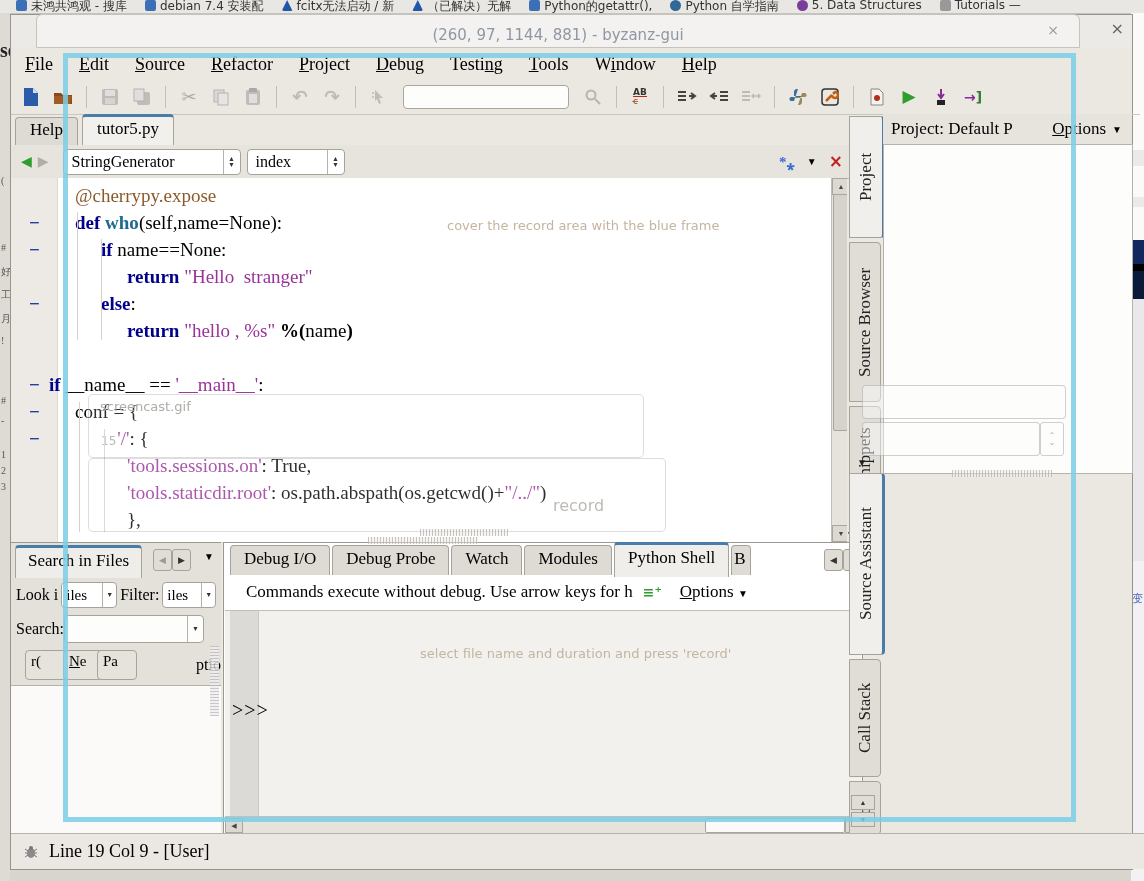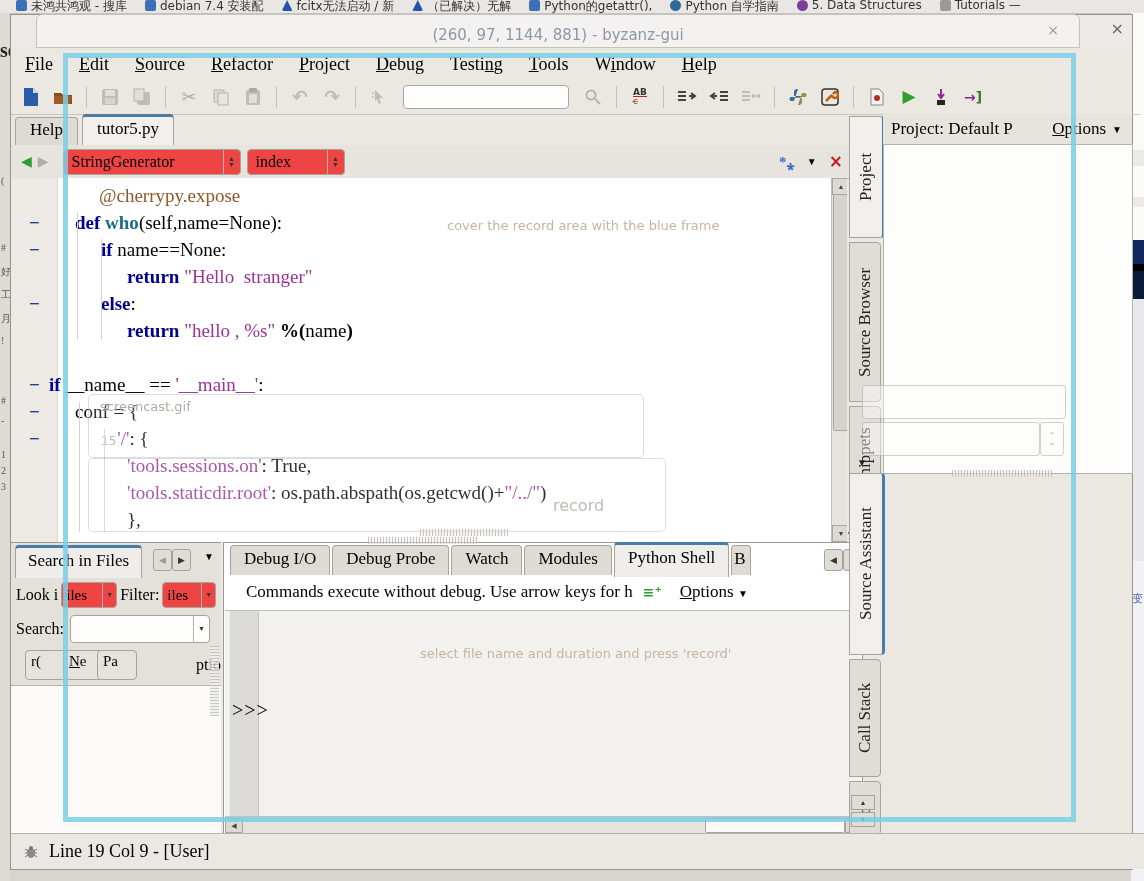--- a/index.html
+++ b/index.html
@@ -50,21 +50,21 @@
   
   #editor-tabs{position:absolute;left:0;top:99px;height:31px;display:flex;gap:4px;padding-left:4px;}
   .etab{height:28px;margin-top:3px;padding:2px 14px 0;font-size:17px;background:#dedbd4;
     border:1px solid #a6a39b;border-bottom:none;border-radius:4px 4px 0 0;}
   .etab.active{background:#f2f0ec;border-top:3px solid #4a7ca8;margin-top:0;height:31px;}
 
   
   #nav-bar{position:absolute;left:0;top:130px;width:836px;height:33px;background:#e7e4de;
     border-bottom:1px solid #bdbab4;display:flex;align-items:center;gap:6px;padding-left:10px;}
   .nav-arrow{font-size:14px;}
-  .combo{height:24px;border:1px solid #a6a39b;border-radius:4px;background:#ef4444;
+  .combo{height:24px;border:1px solid #a6a39b;border-radius:4px;background:#ffffff;
     display:flex;align-items:center;font-size:16px;padding-left:8px;}
   .combo .spin{margin-left:8px;border-left:1px solid #b5b2ac;height:100%;width:16px;
     display:flex;flex-direction:column;align-items:center;justify-content:center;font-size:7px;line-height:6px;color:#333;}
   #nav-right{position:absolute;right:14px;top:6px;display:flex;gap:12px;align-items:center;}
 
   
   #editor{position:absolute;left:0;top:163px;width:836px;height:364px;background:#ffffff;overflow:hidden;}
   #gutter-bg{position:absolute;left:0;top:0;width:46px;height:100%;background:#edeae5;border-right:1px solid #dcd9d3;}
   .cl{position:relative;height:27px;line-height:27px;font-size:19px;white-space:pre;}
   .cl .fold{position:absolute;left:18px;color:#1a3a9a;font-weight:bold;}
@@ -85,21 +85,21 @@
   
   #search-panel{position:absolute;left:0;top:527px;width:210px;height:291px;background:#e4e1db;border-top:1px solid #9b988f;}
   #sp-tabrow{position:absolute;left:0;top:2px;height:30px;width:100%;}
   #sp-tab{position:absolute;left:4px;top:0;height:27px;padding:3px 12px 0;font-size:17px;
     background:#efede9;border:1px solid #a6a39b;border-bottom:none;border-top:3px solid #4a7ca8;border-radius:4px 4px 0 0;}
   .mini-btn{position:absolute;top:4px;width:17px;height:20px;background:#e0ddd7;border:1px solid #a6a39b;
     border-radius:3px;font-size:9px;display:flex;align-items:center;justify-content:center;color:#333;}
   #sp-row1{position:absolute;left:0;top:36px;width:210px;height:32px;display:flex;align-items:center;
     gap:3px;padding-left:5px;font-size:16px;overflow:hidden;white-space:nowrap;}
   #sp-row2{position:absolute;left:0;top:70px;width:210px;height:32px;display:flex;align-items:center;
-    gap:6px;padding-left:5px;font-size:16px;}
+    padding-left:5px;font-size:16px;}
   #sp-row3{position:absolute;left:0;top:105px;width:210px;height:32px;overflow:hidden;}
   .sp-btn{position:absolute;top:2px;height:26px;background:#e6e3dd;border:1px solid #a6a39b;border-radius:4px;
     font-size:15px;padding:2px 5px 0;overflow:hidden;}
   #sp-content{position:absolute;left:0;top:142px;width:210px;height:149px;background:#fbfaf8;border-top:1px solid #b5b2ac;}
   #sp-vsb{position:absolute;right:2px;top:-40px;width:9px;height:70px;
     background:repeating-linear-gradient(to bottom,#bbb 0 1px,#eee 1px 3px);opacity:.8;}
 
   
   #shell-panel{position:absolute;left:212px;top:527px;width:638px;height:291px;background:#ffffff;
     border:1px solid #9b988f;border-bottom:none;}
@@ -403,21 +403,21 @@
       <div id="nav-right">
         <span style="color:#3a6fd0;font-weight:bold;font-size:15px;">*⁎</span>
         <span style="font-size:10px;">▼</span>
         <span style="color:#c02020;font-weight:bold;font-size:17px;font-family:'DejaVu Sans',sans-serif;">×</span>
       </div>
     </div>
 
     <div id="editor">
       <div id="gutter-bg"></div>
       <div id="code-lines" style="position:absolute;left:0;top:4px;width:100%;">
-          <div class="cl" style="padding-left: 88px;"><span class="seg-dec">@cherrypy.expose</span></div>
+          <div class="cl" style="padding-left: 64px;"><span class="seg-dec">@cherrypy.expose</span></div>
           <div class="cl" style="padding-left: 64px;"><span class="fold">−</span><span class="seg-kw">def </span><span class="seg-fn">who</span><span class="seg-pln">(self,name=None):</span></div>
           <div class="cl" style="padding-left: 90px;"><span class="fold">−</span><span class="seg-kw">if </span><span class="seg-pln">name==None:</span></div>
           <div class="cl" style="padding-left: 116px;"><span class="seg-kw">return </span><span class="seg-str">"Hello  stranger"</span></div>
           <div class="cl" style="padding-left: 90px;"><span class="fold">−</span><span class="seg-kw">else</span><span class="seg-pln">:</span></div>
           <div class="cl" style="padding-left: 116px;"><span class="seg-kw">return </span><span class="seg-str">"hello , %s" </span><span class="seg-op">%(</span><span class="seg-pln">name</span><span class="seg-op">)</span></div>
           <div class="cl" style="padding-left: 38px;"></div>
           <div class="cl" style="padding-left: 38px;"><span class="fold">−</span><span class="seg-kw">if </span><span class="seg-pln">__name__ == </span><span class="seg-str">'__main__'</span><span class="seg-pln">:</span></div>
           <div class="cl" style="padding-left: 64px;"><span class="fold">−</span><span class="seg-pln">conf = {</span></div>
           <div class="cl" style="padding-left: 90px;"><span class="fold">−</span><span class="ghostnum">15</span><span class="seg-str">'/'</span><span class="seg-pln">: {</span></div>
           <div class="cl" style="padding-left: 116px;"><span class="seg-str">'tools.sessions.on'</span><span class="seg-pln">: True,</span></div>

